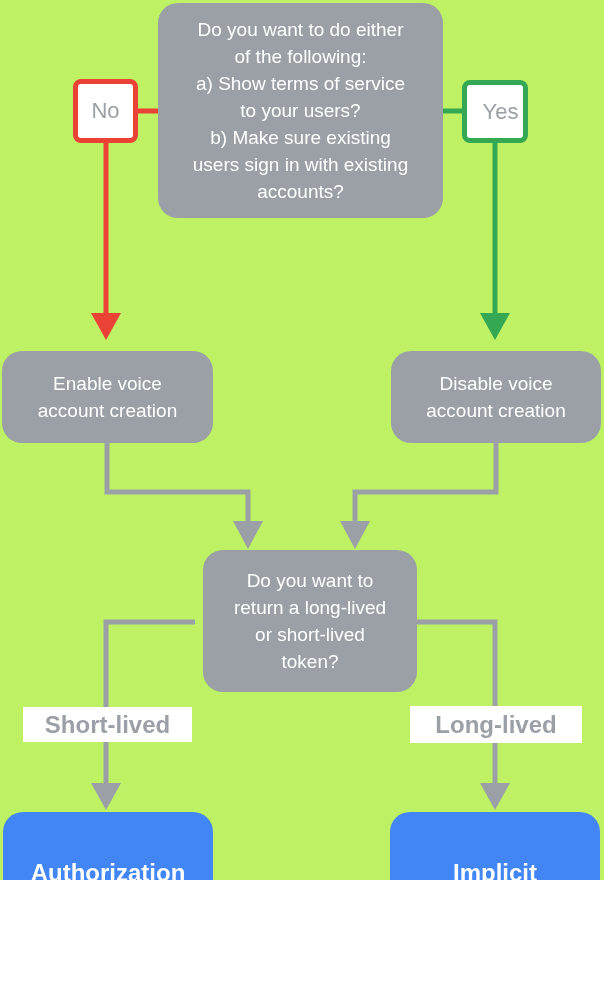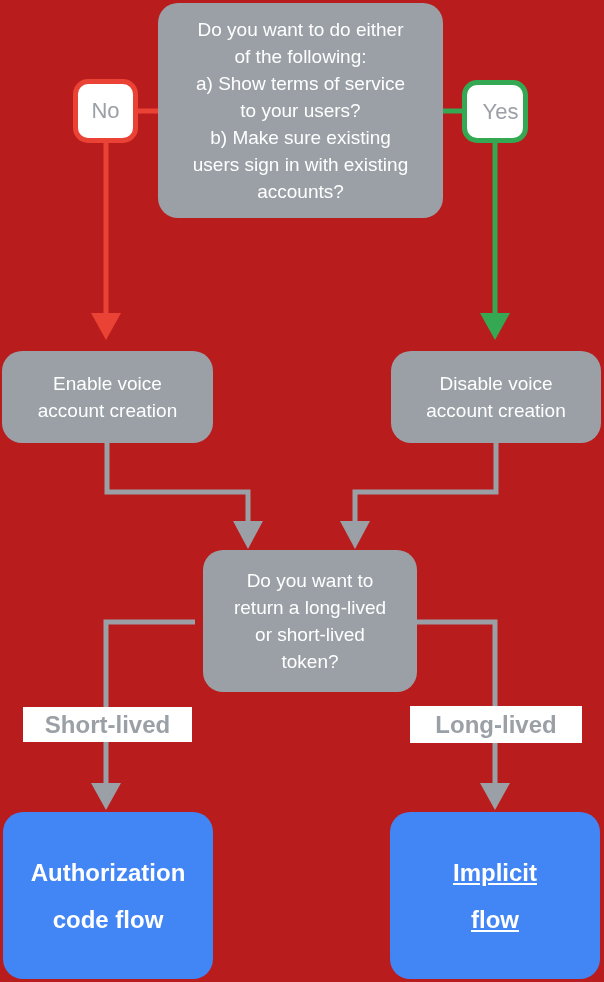--- a/index.html
+++ b/index.html
@@ -4,22 +4,22 @@
 <style>
   html, body {
     margin: 0;
     padding: 0;
     background: #ffffff;
     font-family: "Liberation Sans", sans-serif;
   }
   .canvas {
     position: relative;
     width: 604px;
-    height: 982px;
-    background: #b91c1c;
+    height: 880px;
+    background: #bef264;
     overflow: hidden;
   }
   svg.connector-layer {
     position: absolute;
     left: 0;
     top: 0;
     z-index: 1;
   }
   svg.connector-layer .edge {
     fill: none;
@@ -55,21 +55,21 @@
     background: var(--outcome-blue);
     border-radius: 20px;
     color: var(--box-text-white);
     font-size: 24px;
     line-height: 47px;
     font-weight: 700;
     padding: 10px 12px;
   }
   .badge {
     background: #ffffff;
-    border-radius: 15px;
+    border-radius: 8px;
     color: var(--label-text-gray);
     font-size: 22px;
     font-weight: 500;
   }
   .badge-no  { border: 5px solid var(--no-red); }
   .badge-yes { border: 5px solid var(--yes-green); padding-left: 11px; }
   .edge-label {
     background: #ffffff;
     color: var(--label-text-gray);
     font-size: 24px;

